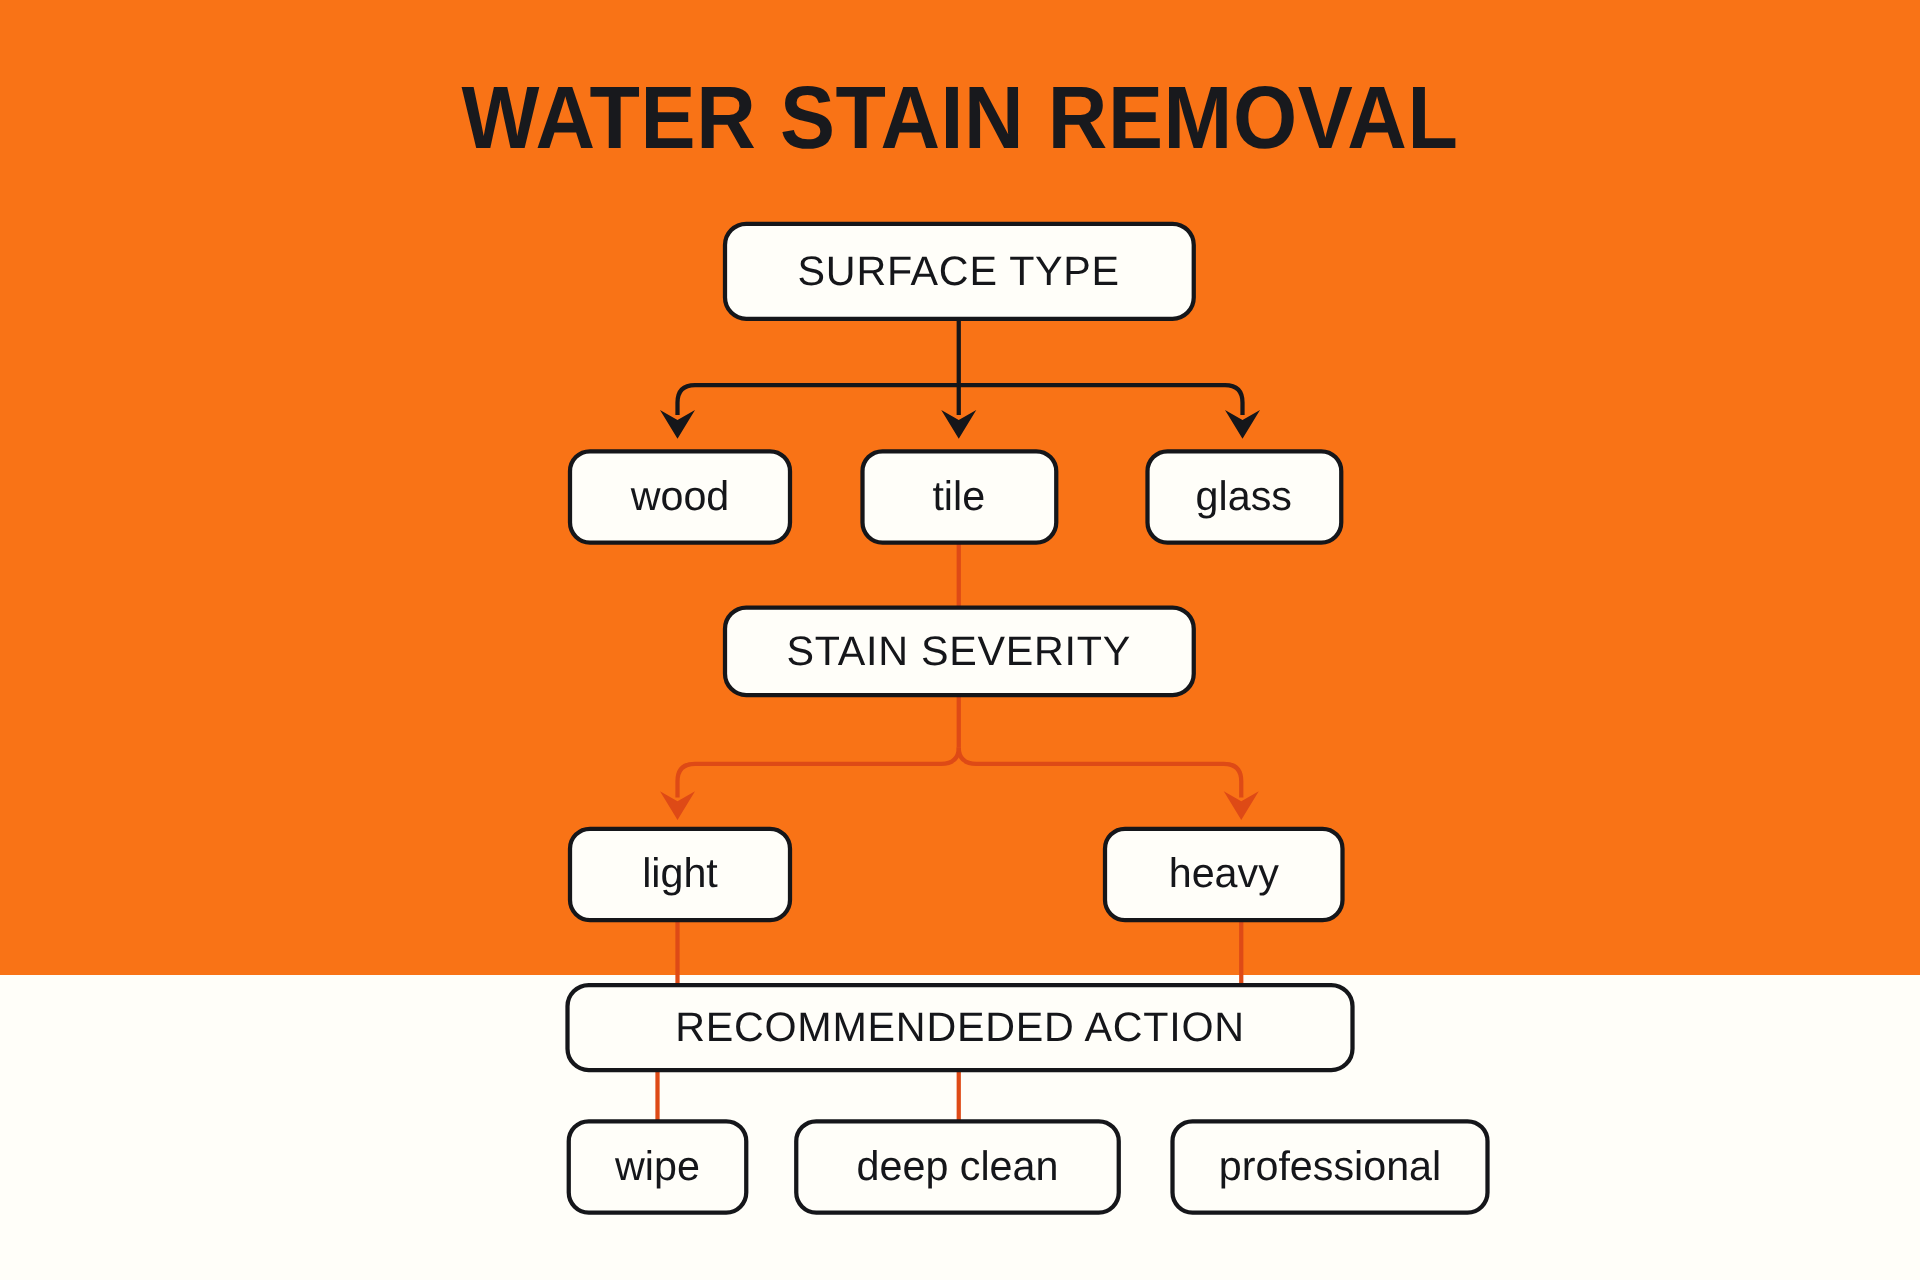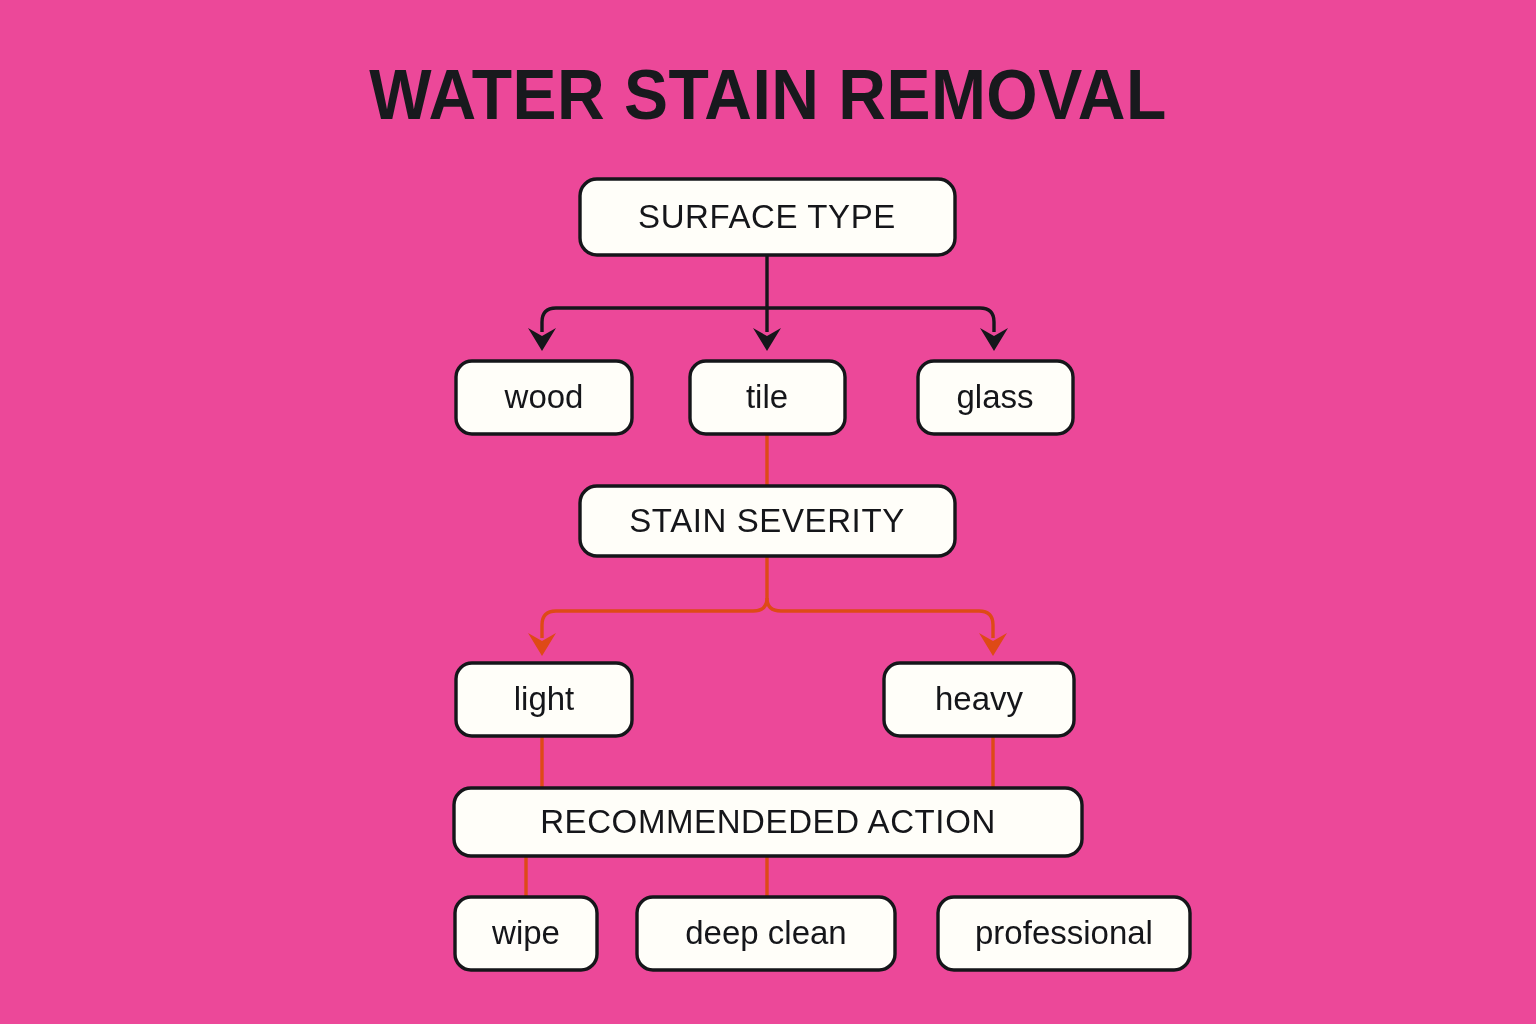--- a/index.html
+++ b/index.html
@@ -9,22 +9,22 @@
   }
   body {
     width: 1536px;
     height: 1024px;
     overflow: hidden;
     font-family: "Liberation Sans", sans-serif;
   }
   #canvas {
     position: relative;
     width: 1536px;
-    height: 1024px;
-    background: #ec4899;
+    height: 780px;
+    background: #f97316;
     text-decoration: underline;
   }
   svg#flow {
     position: absolute;
     left: 0;
     top: 0;
     width: 1536px;
     height: 1024px;
     display: block;
   }

